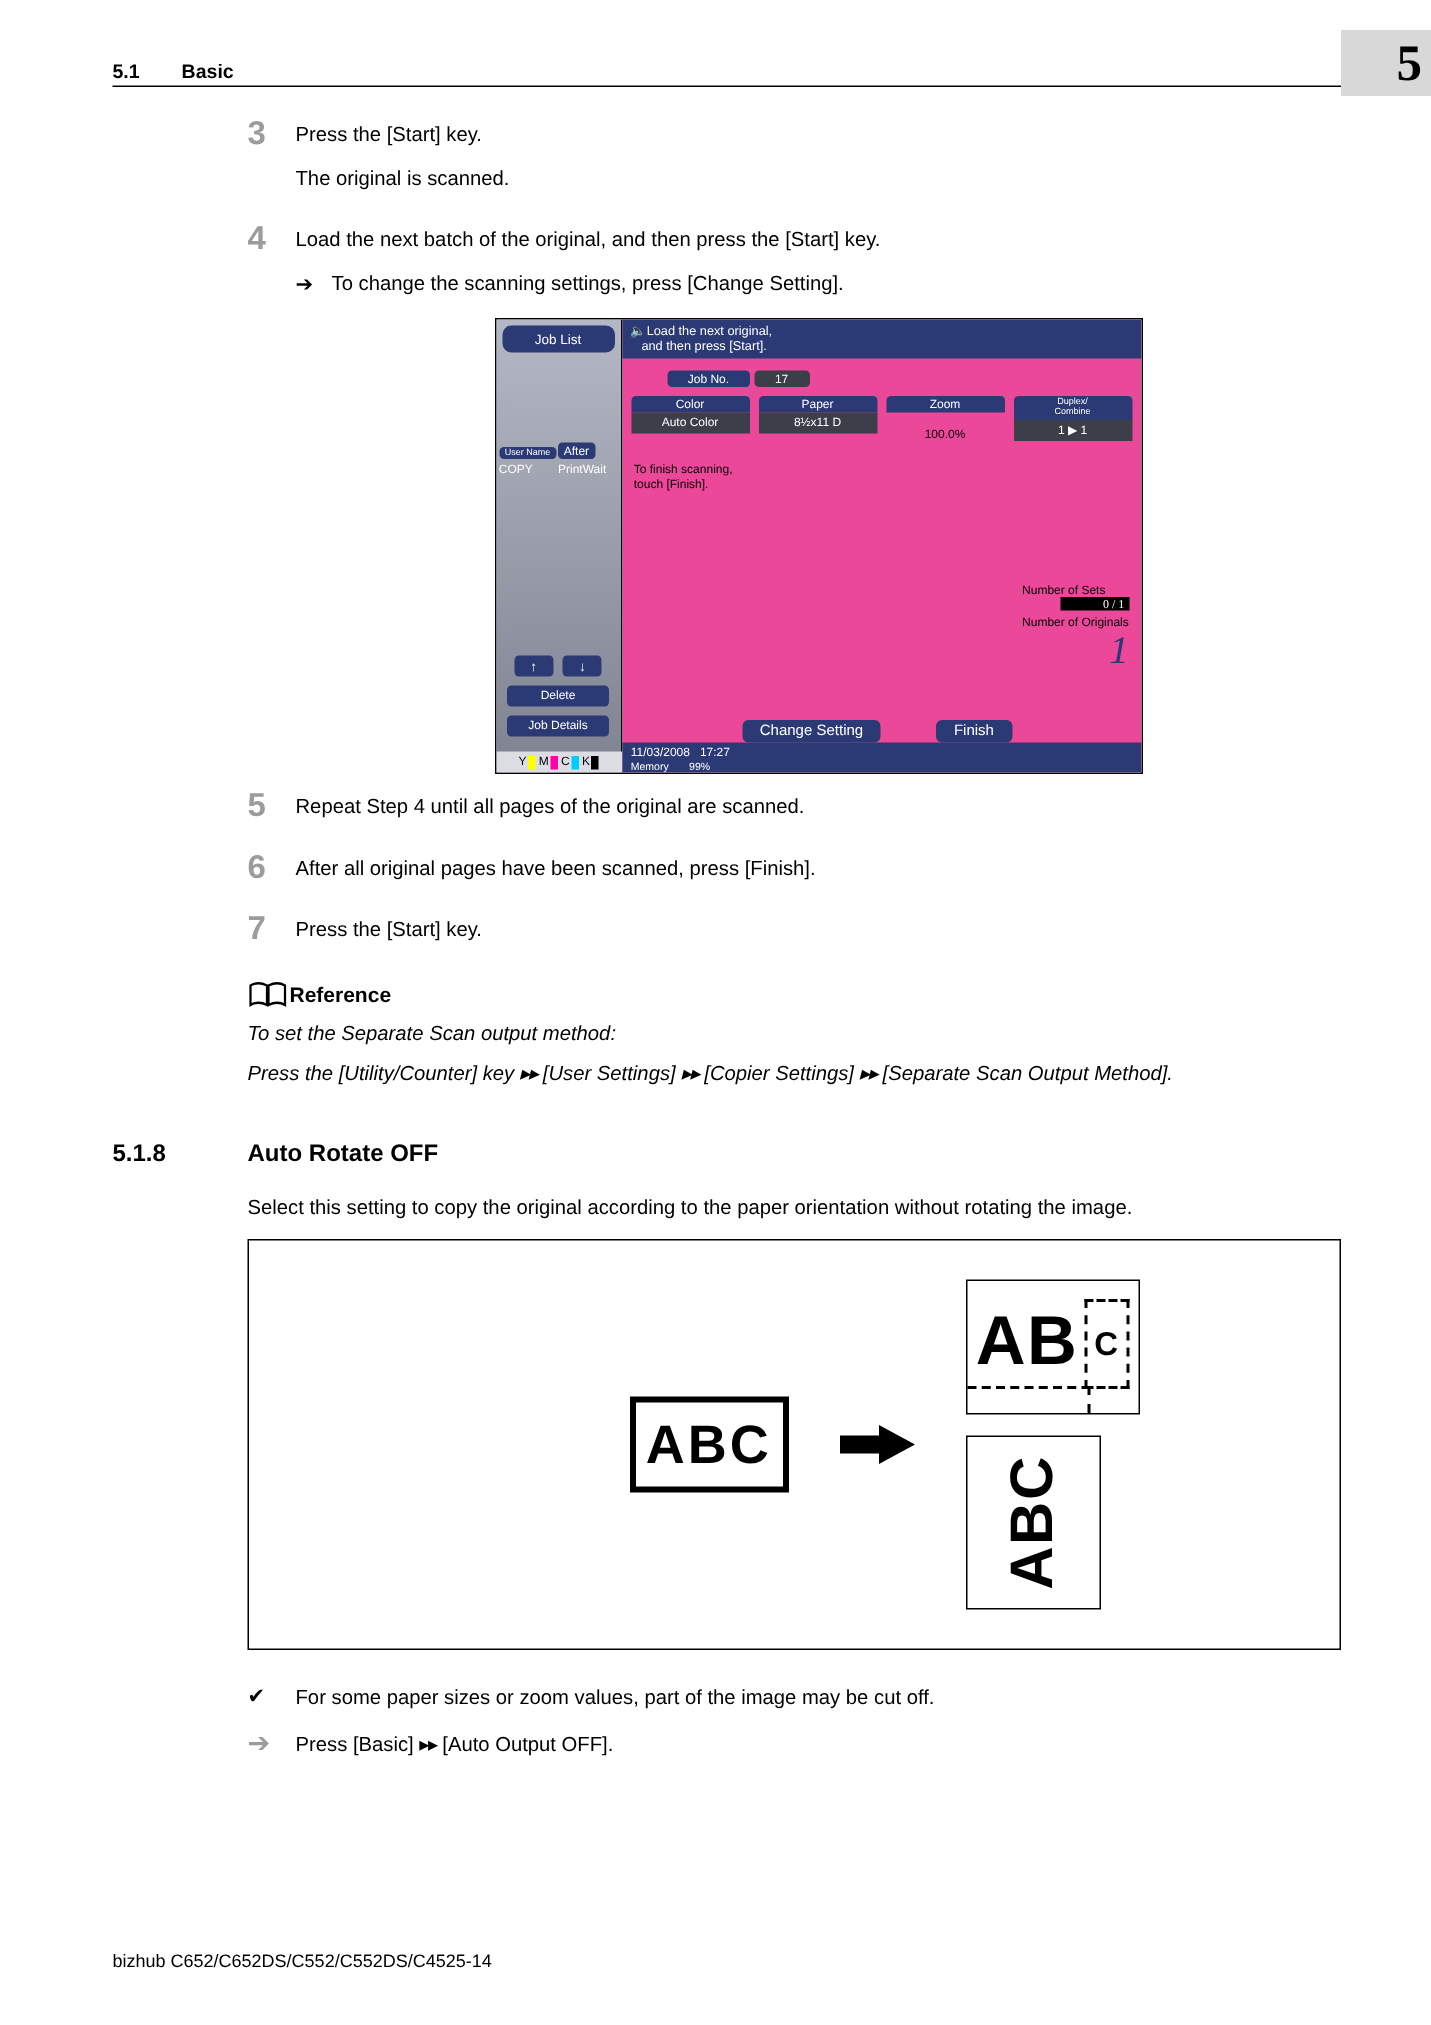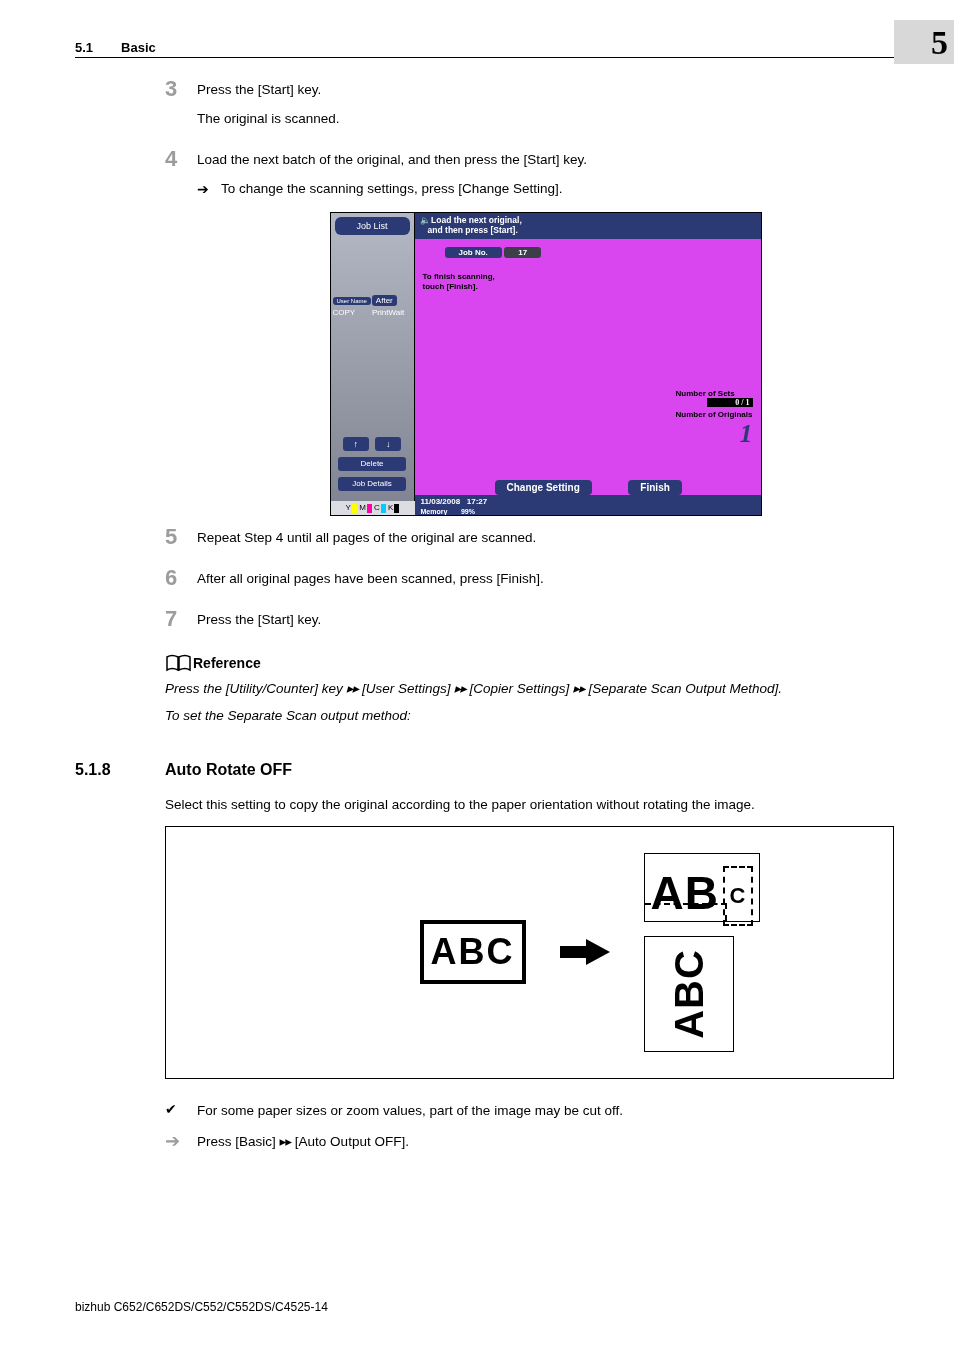--- a/index.html
+++ b/index.html
@@ -88,21 +88,21 @@
     font-size: 9px;
   }
   .ss-tabrow { margin:60px 0 0 2px; font-size: 8px; color:#fff; }
   .ss-tab { display:inline-block; background:#2b3a74; padding:1px 4px; border-radius:3px; margin-right:1px; }
   .ss-row2 { margin:2px 2px; font-size:8px; display:flex; }
   .ss-row2 span { flex:1; }
   .ss-ud { margin-top:120px; text-align:center; }
   .ss-btn-sm { display:inline-block; width:26px; height:14px; background:#2b3a74; border-radius:3px; margin:0 2px; font-size:9px; line-height:14px; text-align:center;}
   .ss-btn-wide { display:block; margin:6px auto 0 auto; width:68px; height:14px; background:#2b3a74; border-radius:3px; font-size:8px; line-height:14px; text-align:center; }
   .ss-ymck { position:absolute; bottom:0; left:0; width:84px; height:14px; background:#dcdde3; color:#000; font-size:8px; text-align:center; line-height:14px;}
-  .ss-right { position:absolute; left:84px; top:0; right:0; bottom:0; background:#d946ef;font-weight:bold; }
+  .ss-right { position:absolute; left:84px; top:0; right:0; bottom:0; background:#ec4899; }
   .ss-topmsg { position:absolute; left:0; top:0; right:0; height:26px; background:#2b3a74; color:#fff; font-size:8.5px; padding:2px 6px; line-height:10px;}
   .ss-body { position:absolute; left:0; top:26px; right:0; bottom:14px; }
   .ss-jobno { margin:8px 0 0 30px; display:inline-block; }
   .ss-hdrbtn { display:inline-block; background:#2b3a74; color:#fff; padding:1px 14px; border-radius:3px; font-size:8px; }
   .ss-cols { display:flex; margin:6px 6px 0 6px; gap:6px; }
   .ss-col { flex:1; }
   .ss-col-h { background:#2b3a74; color:#fff; text-align:center; font-size:8px; padding:1px 0; border-radius:3px 3px 0 0; }
   .ss-col-v { background:#767a87; color:#fff; text-align:center; font-size:8px; padding:2px 0; height:14px; }
   .ss-col-v.light { background:#3c3f4a; }
   .ss-finish-msg { color:#000; font-size:8px; margin:14px 0 0 8px; line-height:10px;}
@@ -134,21 +134,21 @@
     gap: 34px;
   }
   .doc-abc {
     border: 4px solid #000;
     width: 106px; height: 64px;
     display:flex; align-items:center; justify-content:center;
     font-family: Arial; font-weight:900; font-size: 36px; letter-spacing:2px;
   }
   .outcol { display:flex; flex-direction:column; gap:14px; }
   .out-box {
-    width: 116px; height: 69px;
+    width: 116px; height: 90px;
     border: 1.5px solid #000;
     position:relative;
     font-family: Arial; font-weight:900;
   }
   .out-ab { font-size: 46px; position:absolute; left:6px; top:12px; letter-spacing:1px;}
   .dashed-c {
     position:absolute; right:6px; top:12px; width:30px; height:60px;
     border:2px dashed #000;
     display:flex; align-items:center; justify-content:center;
     font-size:22px;
@@ -234,20 +234,39 @@
         <div class="ss-right">
           <div class="ss-topmsg">
             <span>🔈</span><span>Load the next original,</span><br>
             &nbsp;&nbsp;&nbsp;<span>and then press [Start].</span>
           </div>
           <div class="ss-body">
             <div class="ss-jobno">
               <span class="ss-hdrbtn">Job No.</span>
               <span class="ss-hdrbtn" style="background:#3c3f4a;">17</span>
             </div>
+            <div class="ss-cols">
+              <div class="ss-col">
+                  <div class="ss-col-h">Color</div>
+                  <div class="ss-col-v light">Auto Color</div>
+                </div>
+              <div class="ss-col">
+                  <div class="ss-col-h">Paper</div>
+                  <div class="ss-col-v light">8½x11 D</div>
+                </div>
+              <div class="ss-col">
+                  <div class="ss-col-h">Zoom</div>
+                  <div class="ss-col-v" style="background:transparent;color:#000;padding-top:10px;">100.0%</div>
+                </div>
+              <div class="ss-col">
+                  <div class="ss-col-h" style="font-size:6px;line-height:7px;white-space:pre;">Duplex/
+Combine</div>
+                  <div class="ss-col-v light">1 ▶ 1</div>
+                </div>
+            </div>
             <div class="ss-finish-msg">
               <span>To finish scanning,</span><br><span>touch [Finish].</span>
             </div>
             <div class="ss-sets">
               <div><span>Number of Sets</span></div>
               <div style="text-align:right;"><span class="count">0 / 1</span></div>
               <div style="margin-top:3px;"><span>Number of Originals</span></div>
               <span class="big">1</span>
             </div>
             <div class="ss-bottom-btns">
@@ -283,24 +302,24 @@
           <p>Press the [Start] key.</p>
         </div>
     </div>
 
     <div class="ref-row">
       <svg width="28" height="20" viewBox="0 0 28 20">
         <path d="M2 4 Q7 1 13 4 L13 17 Q7 14 2 17 Z M14 4 Q20 1 25 4 L25 17 Q20 14 14 17 Z" fill="none" stroke="#000" stroke-width="1.5"></path>
       </svg>
       <b>Reference</b>
     </div>
+    <p class="italic">To set the Separate Scan output method:</p>
     <p class="italic">
       <span>Press the [Utility/Counter] key </span><span class="arrows-inline">▸▸</span><span> [User Settings] </span><span class="arrows-inline">▸▸</span><span> [Copier Settings] </span><span class="arrows-inline">▸▸</span><span> [Separate Scan Output Method].</span>
     </p>
-    <p class="italic">To set the Separate Scan output method:</p>
   </div>
 
   <div class="sect-head">
     <div class="num">5.1.8</div>
     <div class="title">Auto Rotate OFF</div>
   </div>
 
   <div class="content">
     <p style="margin:0 0 10px 0; font-size:13.5px; line-height:1.55;">Select this setting to copy the original according to the paper orientation without rotating the image.</p>
 

